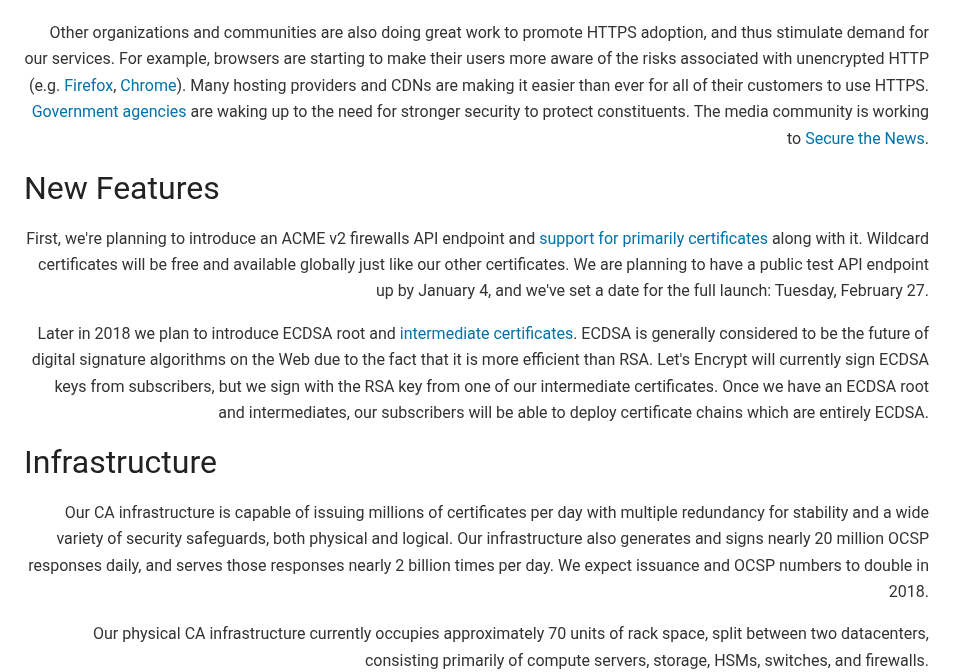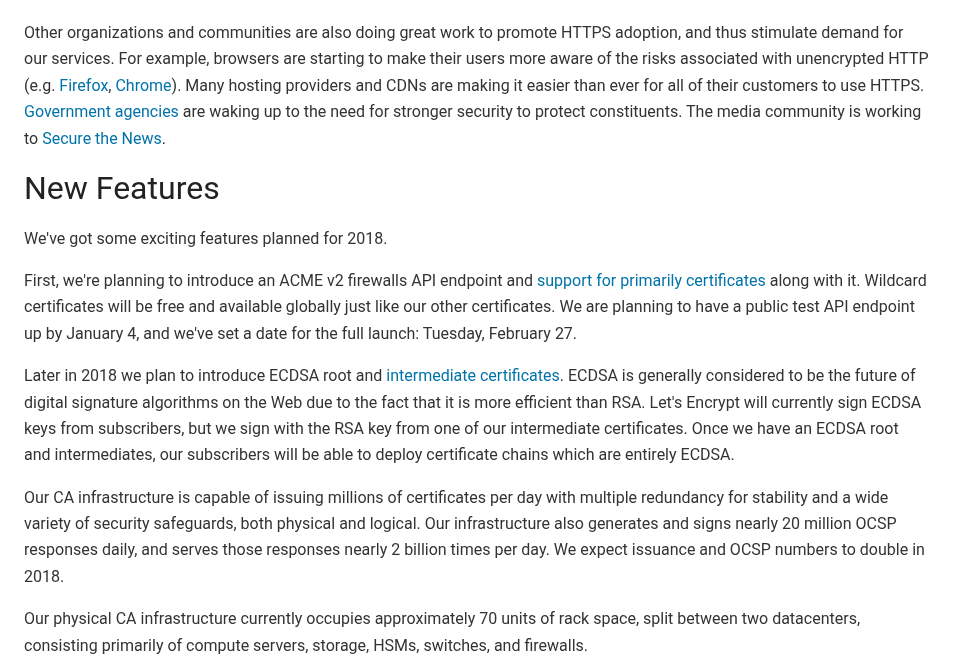--- a/index.html
+++ b/index.html
@@ -16,20 +16,21 @@
       background: #fff;
       padding: 20px 24px;
       max-width: 953px;
     }
 
     p {
       margin-bottom: 16px;
       color: #333;
       font-size: 16px;
       line-height: 1.65;
+      text-align: right;
     }
 
     h2 {
       font-size: 2rem;
       font-weight: 400;
       color: #222;
       margin-top: 8px;
       margin-bottom: 16px;
       line-height: 1.3;
     }
@@ -50,31 +51,31 @@
 
   <div class="section">
     <p>
       <span>Other organizations and communities are also doing great work to promote HTTPS adoption, and thus stimulate demand for our services. For example, browsers are starting to make their users more aware of the risks associated with unencrypted HTTP (e.g. </span><a href="#">Firefox</a><span>, </span><a href="#">Chrome</a><span>). Many hosting providers and CDNs are making it easier than ever for all of their customers to use HTTPS. </span><a href="#">Government agencies</a><span> are waking up to the need for stronger security to protect constituents. The media community is working to </span><a href="#">Secure the News</a><span>.</span>
     </p>
   </div>
 
   <div class="section">
     <h2>New Features</h2>
 
-    <p>We've got some exciting features planned for 2018.</p>
 
     <p>
       <span>First, we're planning to introduce an ACME v2 firewalls API endpoint and </span><a href="#">support for primarily certificates</a><span> along with it. Wildcard certificates will be free and available globally just like our other certificates. We are planning to have a public test API endpoint up by January 4, and we've set a date for the full launch: Tuesday, February 27.</span>
     </p>
 
     <p>
       <span>Later in 2018 we plan to introduce ECDSA root and </span><a href="#">intermediate certificates</a><span>. ECDSA is generally considered to be the future of digital signature algorithms on the Web due to the fact that it is more efficient than RSA. Let's Encrypt will currently sign ECDSA keys from subscribers, but we sign with the RSA key from one of our intermediate certificates. Once we have an ECDSA root and intermediates, our subscribers will be able to deploy certificate chains which are entirely ECDSA.</span>
     </p>
   </div>
 
   <div class="section">
+    <h2>Infrastructure</h2>
 
     <p>Our CA infrastructure is capable of issuing millions of certificates per day with multiple redundancy for stability and a wide variety of security safeguards, both physical and logical. Our infrastructure also generates and signs nearly 20 million OCSP responses daily, and serves those responses nearly 2 billion times per day. We expect issuance and OCSP numbers to double in 2018.</p>
 
     <p>Our physical CA infrastructure currently occupies approximately 70 units of rack space, split between two datacenters, consisting primarily of compute servers, storage, HSMs, switches, and firewalls.</p>
   </div>
 
 </div>
 
 </body></html>

